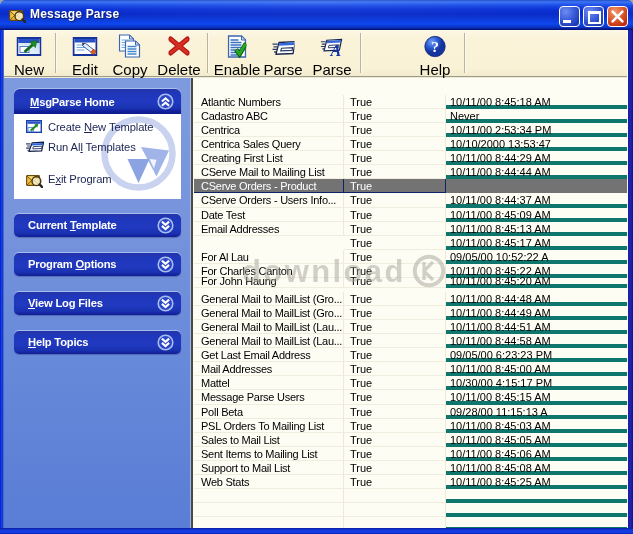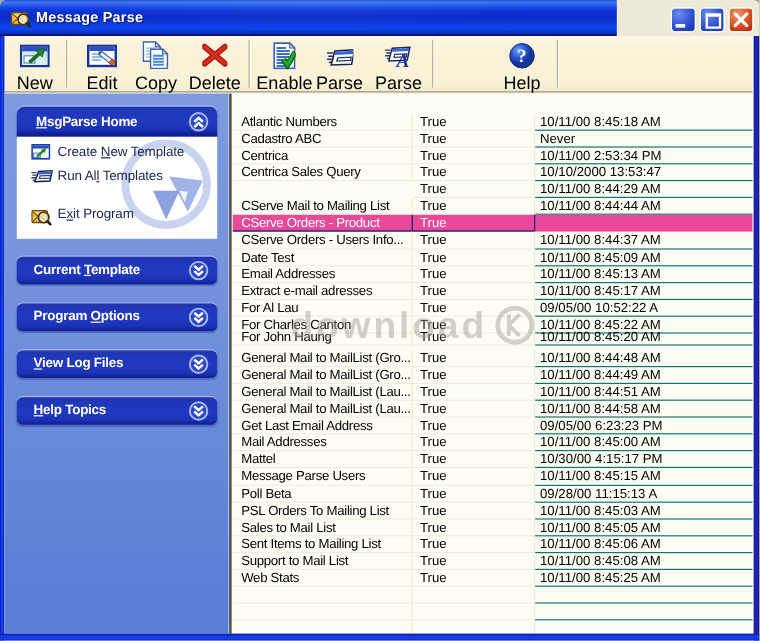--- a/index.html
+++ b/index.html
@@ -1,19 +1,19 @@
 <!DOCTYPE html>
 <html><head><meta charset="utf-8"><title>Message Parse</title>
 <style>
 *{margin:0;padding:0;box-sizing:border-box}
 html,body{width:633px;height:534px;overflow:hidden}
 body{font-family:"Liberation Sans",sans-serif;background:#A8A49A}
 #win{position:relative;width:633px;height:534px;background:#ECE9D8;overflow:hidden;border-radius:5px 5px 0 0}
 
-#titlebar{position:absolute;left:0;top:0;width:514px;height:30px;
+#titlebar{position:absolute;left:0;top:0;width:633px;height:30px;
  background:linear-gradient(180deg,#2050C8 0px,#3E74F4 2px,#1E50E8 5px,#0D34D8 9px,#0A2BC8 14px,#0E3AD8 19px,#0D47EE 24px,#0B2DB6 28px,#041680 29px,#02137E 30px);}
 #titlebar:before{content:"";position:absolute;left:0;top:0;width:100%;height:100%;
  background:radial-gradient(ellipse 55% 90% at 50% 10%,rgba(255,255,255,0.06),rgba(255,255,255,0) 70%);}
 #tbicon{position:absolute;left:9px;top:7px}
 #tbtitle{position:absolute;left:30px;top:7px;color:#fff;font-size:12px;font-weight:bold;
  text-shadow:1px 1px 1px rgba(10,20,70,0.8);letter-spacing:0.2px}
 .wbtn{position:absolute;top:6px;width:21px;height:21px;border:1px solid #fff;border-radius:4px}
 #bmin{left:559px;background:radial-gradient(circle at 30% 25%,#6E8CF0 0%,#3B5CD8 45%,#1C3CB8 80%,#1A38B0 100%)}
 #bmax{left:583px;background:radial-gradient(circle at 30% 25%,#6E8CF0 0%,#3B5CD8 45%,#1C3CB8 80%,#1A38B0 100%)}
 #bclose{left:607px;background:radial-gradient(circle at 35% 25%,#F09A70 0%,#DD5A2C 45%,#C03010 80%,#B82C0C 100%)}
@@ -47,22 +47,22 @@
 #tablewrap{position:absolute;left:191px;top:78px;width:438px;height:450px;
  background:#FEFDF4;border-left:2px solid #4A4A40}
 #thead{position:absolute;left:1px;top:0;width:437px;height:17px;
  background:linear-gradient(180deg,#FDF8E6 0,#FAF3DC 11px,#F9F2D6 14px,#FDF8E6 16px);border-bottom:1px solid #A5A295}
 .hcell{position:absolute;top:0;height:15px;font-size:11px;color:#000;line-height:16px}
 .hsep{position:absolute;top:1px;width:1px;height:14px;background:#ACA899;box-shadow:1px 0 0 #FFFFF4}
 .row{position:absolute;left:1px;width:437px;height:14.07px;font-size:11px;line-height:14.07px;color:#000}
 .row .c1{letter-spacing:-0.25px}
 .row .c1{position:absolute;left:0;top:0;width:150px;height:100%;padding-left:7px;overflow:hidden;white-space:nowrap;border-right:1px solid #EDEADA;border-bottom:1px solid #F0EDDE}
 .row .c2{position:absolute;left:150px;top:0;width:102px;height:100%;padding-left:6px;border-right:1px solid #EDEADA;border-bottom:1px solid #F0EDDE}
-.row .c3{position:absolute;left:252px;top:0;width:185px;height:100%;padding-left:4px;border-bottom:1px solid #0f766e}
-.row.sel{background:#ec4899;color:#fff}
+.row .c3{position:absolute;left:252px;top:0;width:185px;height:100%;padding-left:4px;border-bottom:4px solid #0f766e}
+.row.sel{background:#737373;color:#fff}
 .row.sel .c1,.row.sel .c2,.row.sel .c3{border-right-color:#0A246A;border-bottom-color:#0A246A}
 #wmark{position:absolute;left:49px;top:176px;width:240px;height:40px;opacity:0.47;pointer-events:none}
 </style></head>
 <body>
 <div id="win">
   <div id="titlebar">
     <svg id="tbicon" width="17" height="16" viewBox="0 0 17 16">
         <g transform="scale(1.0)">
           <g>
 <rect x="0.6" y="3.6" width="12.8" height="9.8" rx="0.8" fill="#F0C23C" stroke="#6B4A10" stroke-width="1.1"></rect>
@@ -264,20 +264,21 @@
         <div class="c1">Centrica</div>
         <div class="c2">True</div>
         <div class="c3">10/11/00 2:53:34 PM</div>
       </div>
 <div class="row" style="top:59.21px">
         <div class="c1">Centrica Sales Query</div>
         <div class="c2">True</div>
         <div class="c3">10/10/2000 13:53:47</div>
       </div>
 <div class="row" style="top:73.28px">
+        <div class="c1">Creating First List</div>
         <div class="c2">True</div>
         <div class="c3">10/11/00 8:44:29 AM</div>
       </div>
 <div class="row" style="top:87.35px">
         <div class="c1">CServe Mail to Mailing List</div>
         <div class="c2">True</div>
         <div class="c3">10/11/00 8:44:44 AM</div>
       </div>
 <div class="row sel" style="top:101.42px">
         <div class="c1">CServe Orders - Product</div>
@@ -292,21 +293,20 @@
         <div class="c1">Date Test</div>
         <div class="c2">True</div>
         <div class="c3">10/11/00 8:45:09 AM</div>
       </div>
 <div class="row" style="top:143.63px">
         <div class="c1">Email Addresses</div>
         <div class="c2">True</div>
         <div class="c3">10/11/00 8:45:13 AM</div>
       </div>
 <div class="row" style="top:157.70px">
-        <div class="c1">Extract e-mail adresses</div>
         <div class="c2">True</div>
         <div class="c3">10/11/00 8:45:17 AM</div>
       </div>
 <div class="row" style="top:171.77px">
         <div class="c1">For Al Lau</div>
         <div class="c2">True</div>
         <div class="c3">09/05/00 10:52:22 A</div>
       </div>
 <div class="row" style="top:185.84px">
         <div class="c1">For Charles Canton</div>

